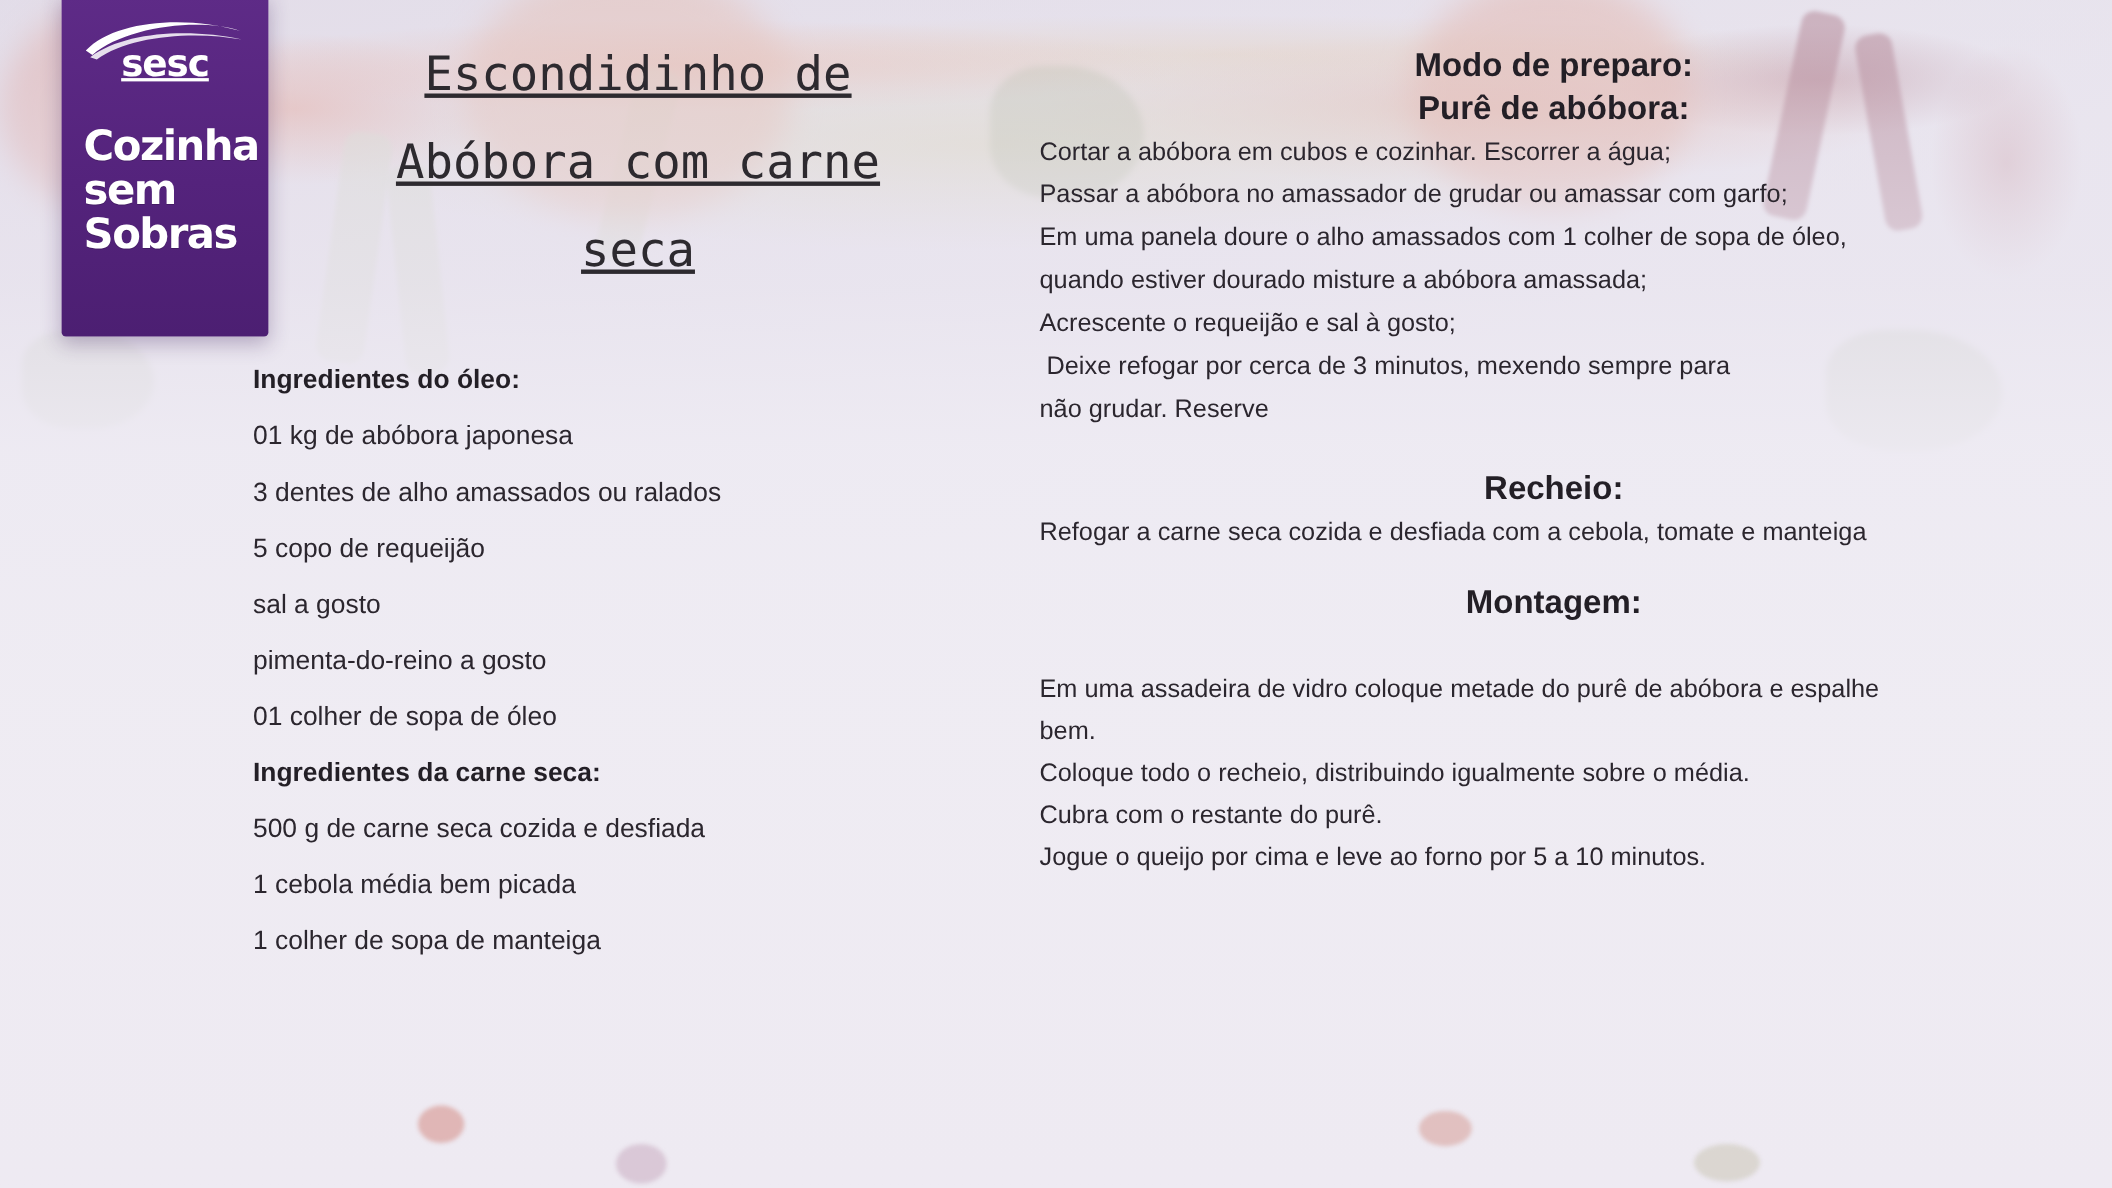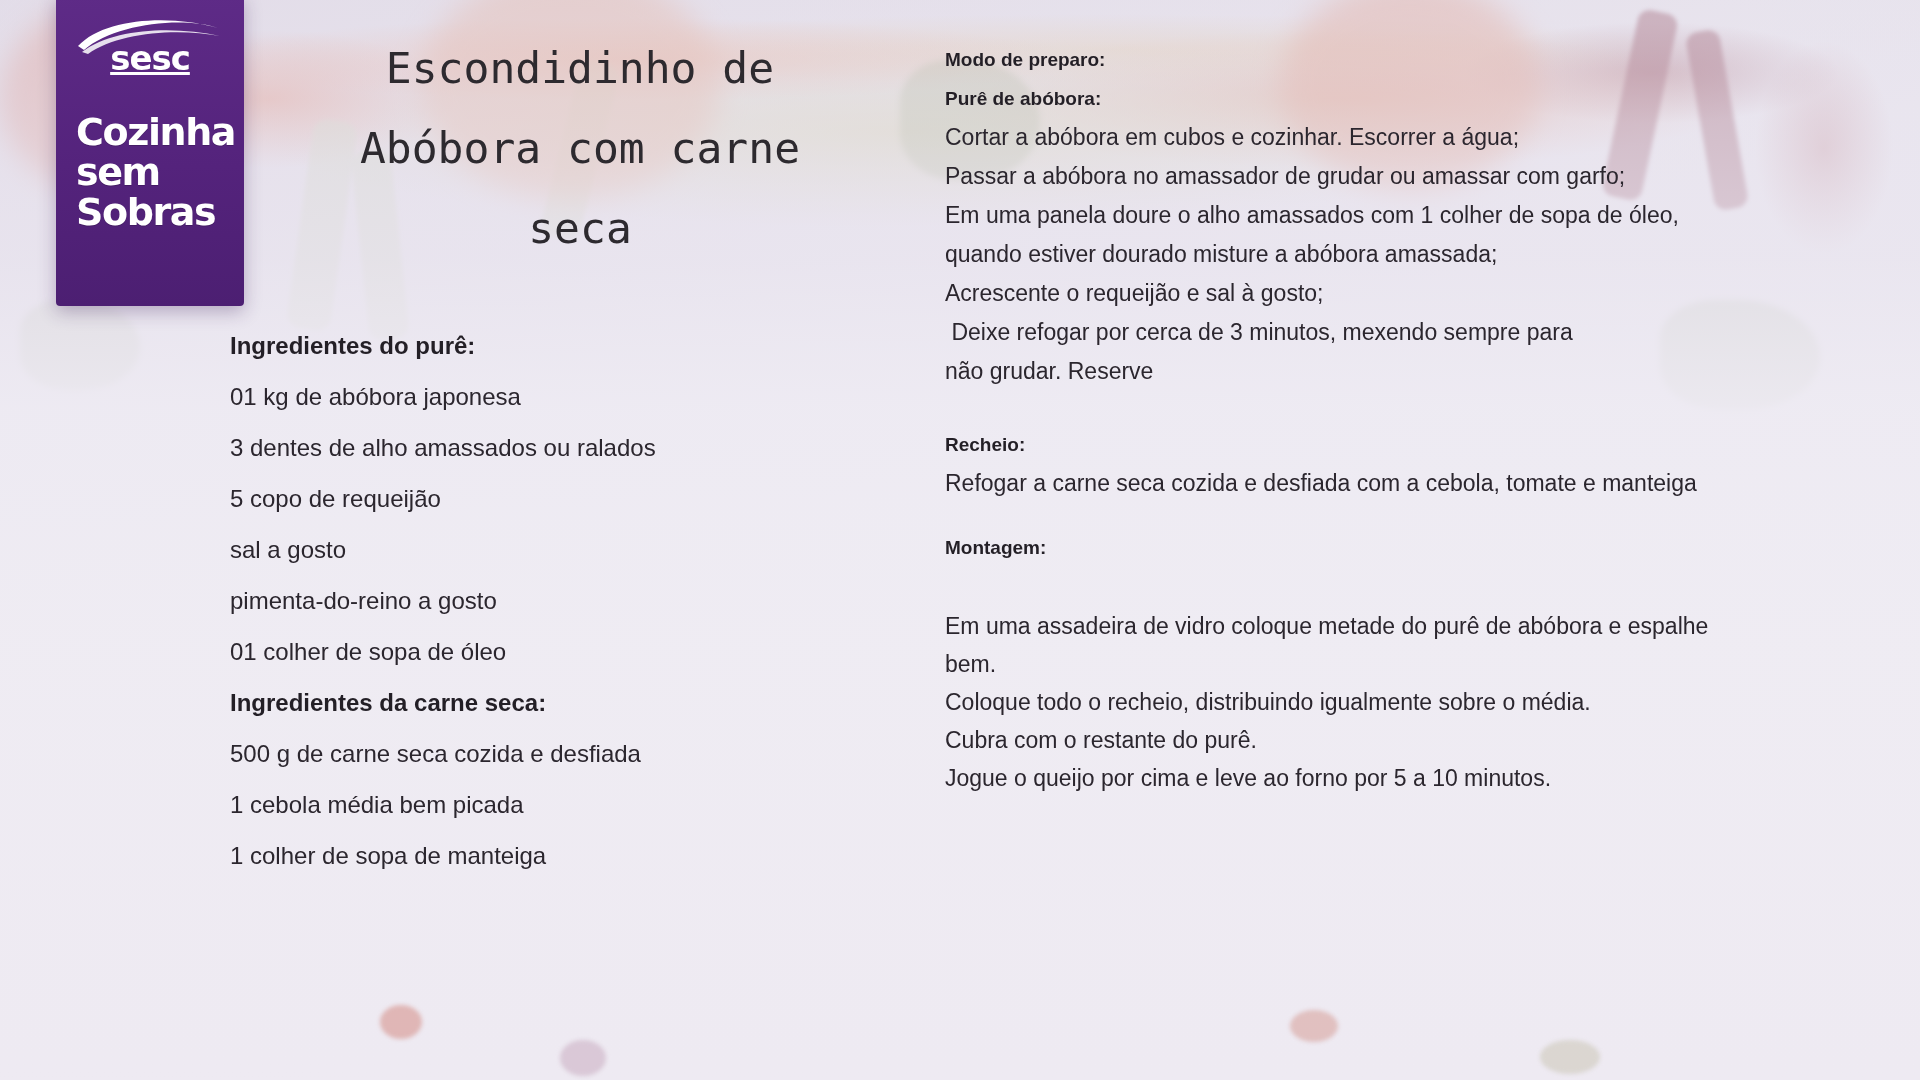--- a/index.html
+++ b/index.html
@@ -129,20 +129,21 @@
   .title {
     position: absolute;
     left: 300px;
     top: 28px;
     width: 560px;
     text-align: center;
     font-family: "DejaVu Sans Mono", monospace;
     font-size: 43px;
     line-height: 80px;
     color: #2d2a2f;
+    text-decoration: underline;
   }
 
   
   .col-left {
     position: absolute;
     left: 230px;
     top: 320px;
     width: 640px;
   }
   .col-right {
@@ -159,24 +160,25 @@
     line-height: 51px;
   }
   .line {
     font-size: 24px;
     color: #2b262e;
     line-height: 51px;
     white-space: pre-wrap;
   }
 
   .r-head {
-    font-size: 19px;
+    font-size: 30px;
     font-weight: bold;
     color: #231f26;
     line-height: 39px;
+    text-align: center;
   }
   .r-line {
     font-size: 23px;
     color: #2b262e;
     line-height: 39px;
     white-space: pre-wrap;
   }
   .r-line.tight {
     line-height: 38px;
   }
@@ -224,21 +226,21 @@
     <div class="logo-tagline">
       <div>Cozinha</div>
       <div>sem</div>
       <div>Sobras</div>
     </div>
   </div>
 
   <div class="title">Escondidinho de Abóbora com carne seca</div>
 
   <div class="col-left">
-    <div class="h-strong">Ingredientes do purê:</div>
+    <div class="h-strong">Ingredientes do óleo:</div>
     <div class="line">01 kg de abóbora japonesa</div>
     <div class="line">3 dentes de alho amassados ou ralados</div>
     <div class="line">5 copo de requeijão</div>
     <div class="line">sal a gosto</div>
     <div class="line">pimenta-do-reino a gosto</div>
     <div class="line">01 colher de sopa de óleo</div>
     <div class="h-strong">Ingredientes da carne seca:</div>
     <div class="line">500 g de carne seca cozida e desfiada</div>
     <div class="line">1 cebola média bem picada</div>
     <div class="line">1 colher de sopa de manteiga</div>

